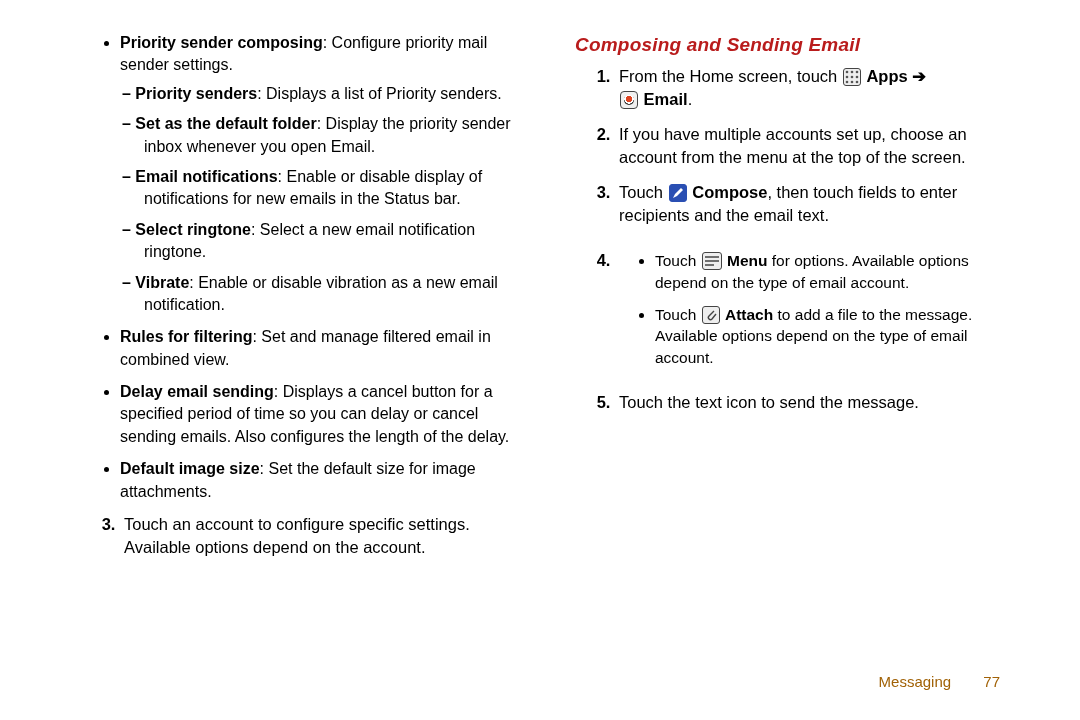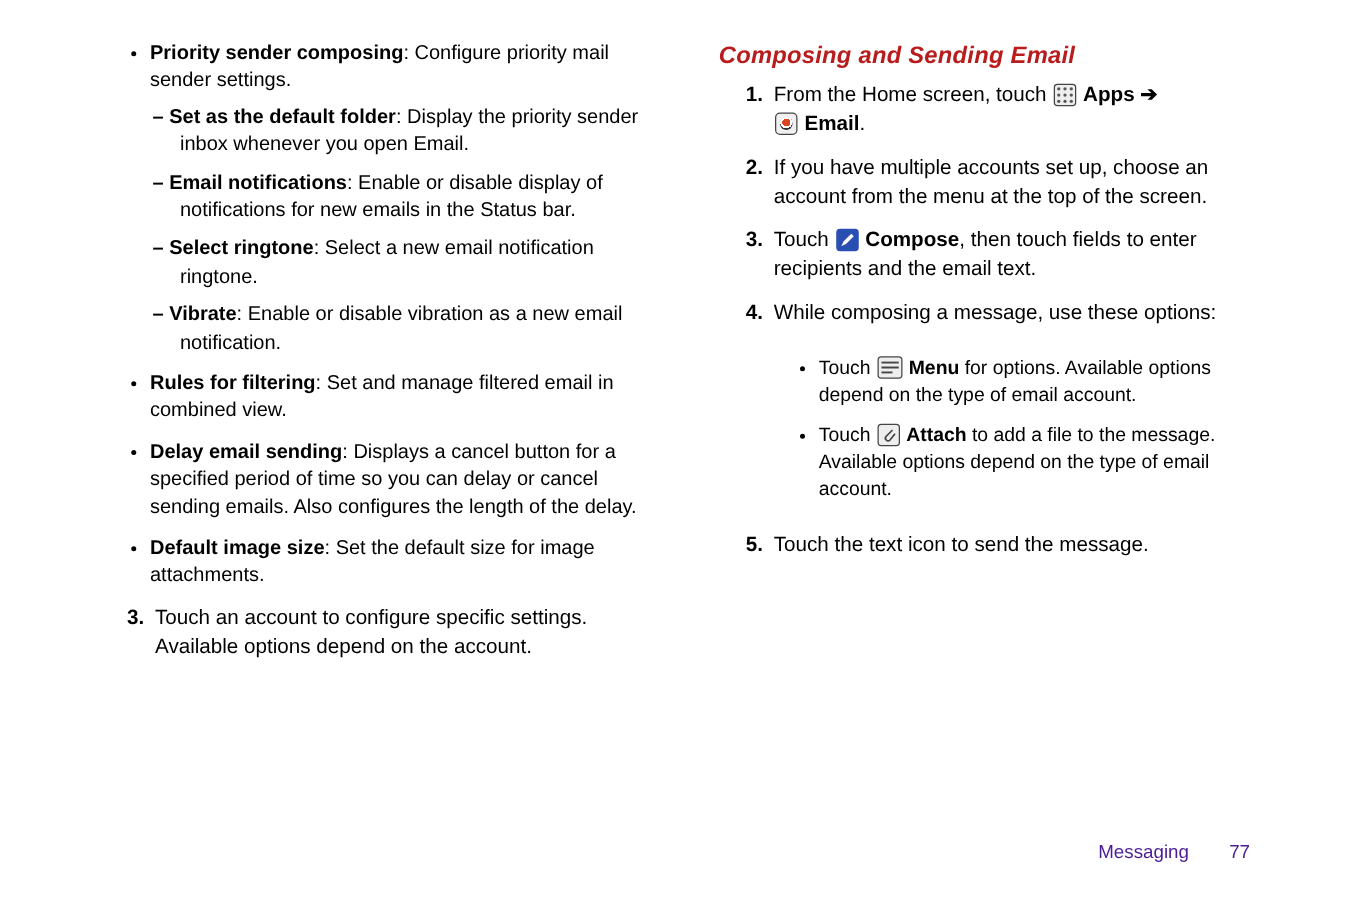--- a/index.html
+++ b/index.html
@@ -43,21 +43,21 @@
   ul.bullets2 > li { margin-bottom: 10px; }
   ol.numbered { padding-left: 40px; margin: 0; }
   ol.numbered > li { margin-bottom: 12px; padding-left: 4px; }
   ol.numbered > li::marker { font-weight: 700; }
   b { font-weight: 700; }
   .footer {
     position: absolute;
     bottom: 30px;
     right: 80px;
     font-size: 15px;
-    color: #4c1d95;
+    color: #a16207;
   }
   .footer .pg { margin-left: 28px; }
   .icon-box {
     display: inline-block;
     vertical-align: -4px;
     width: 18px; height: 18px;
     border: 1px solid #444;
     border-radius: 3px;
     position: relative;
     box-sizing: border-box;
@@ -81,20 +81,21 @@
 </style>
 </head>
 <body>
 
 <div class="page">
   <div class="col col-left">
     <ul class="bullets">
       <li>
         <b>Priority sender composing</b><span>: Configure priority mail sender settings.</span>
         <ul class="dashes">
+          <li><b>Priority senders</b><span>: Displays a list of Priority senders.</span></li>
           <li><b>Set as the default folder</b><span>: Display the priority sender inbox whenever you open Email.</span></li>
           <li><b>Email notifications</b><span>: Enable or disable display of notifications for new emails in the Status bar.</span></li>
           <li><b>Select ringtone</b><span>: Select a new email notification ringtone.</span></li>
           <li><b>Vibrate</b><span>: Enable or disable vibration as a new email notification.</span></li>
         </ul>
       </li>
       <li><b>Rules for filtering</b><span>: Set and manage filtered email in combined view.</span></li>
       <li><b>Delay email sending</b><span>: Displays a cancel button for a specified period of time so you can delay or cancel sending emails. Also configures the length of the delay.</span></li>
       <li><b>Default image size</b><span>: Set the default size for image attachments.</span></li>
     </ul>
@@ -135,21 +136,20 @@
       <li>
         <span>Touch </span>
         <span class="icon-box icon-compose">
           <svg width="12" height="12">
               <path d="M1 11 L3 7 L9 1 L11 3 L5 9 Z" fill="#fff"></path>
             </svg>
         </span>
         <b>Compose</b><span>, then touch fields to enter recipients and the email text.</span>
       </li>
       <li>
-        <span>While composing a message, use these options:</span>
         <ul class="bullets2">
           <li>
             <span>Touch </span>
             <span class="icon-box icon-menu">
               <svg width="16" height="10">
                   <g stroke="#444" stroke-width="1.5">
                     <line x1="0" y1="1" x2="14" y2="1"></line>
                     <line x1="0" y1="5" x2="14" y2="5"></line>
                     <line x1="0" y1="9" x2="9" y2="9"></line>
                   </g>

